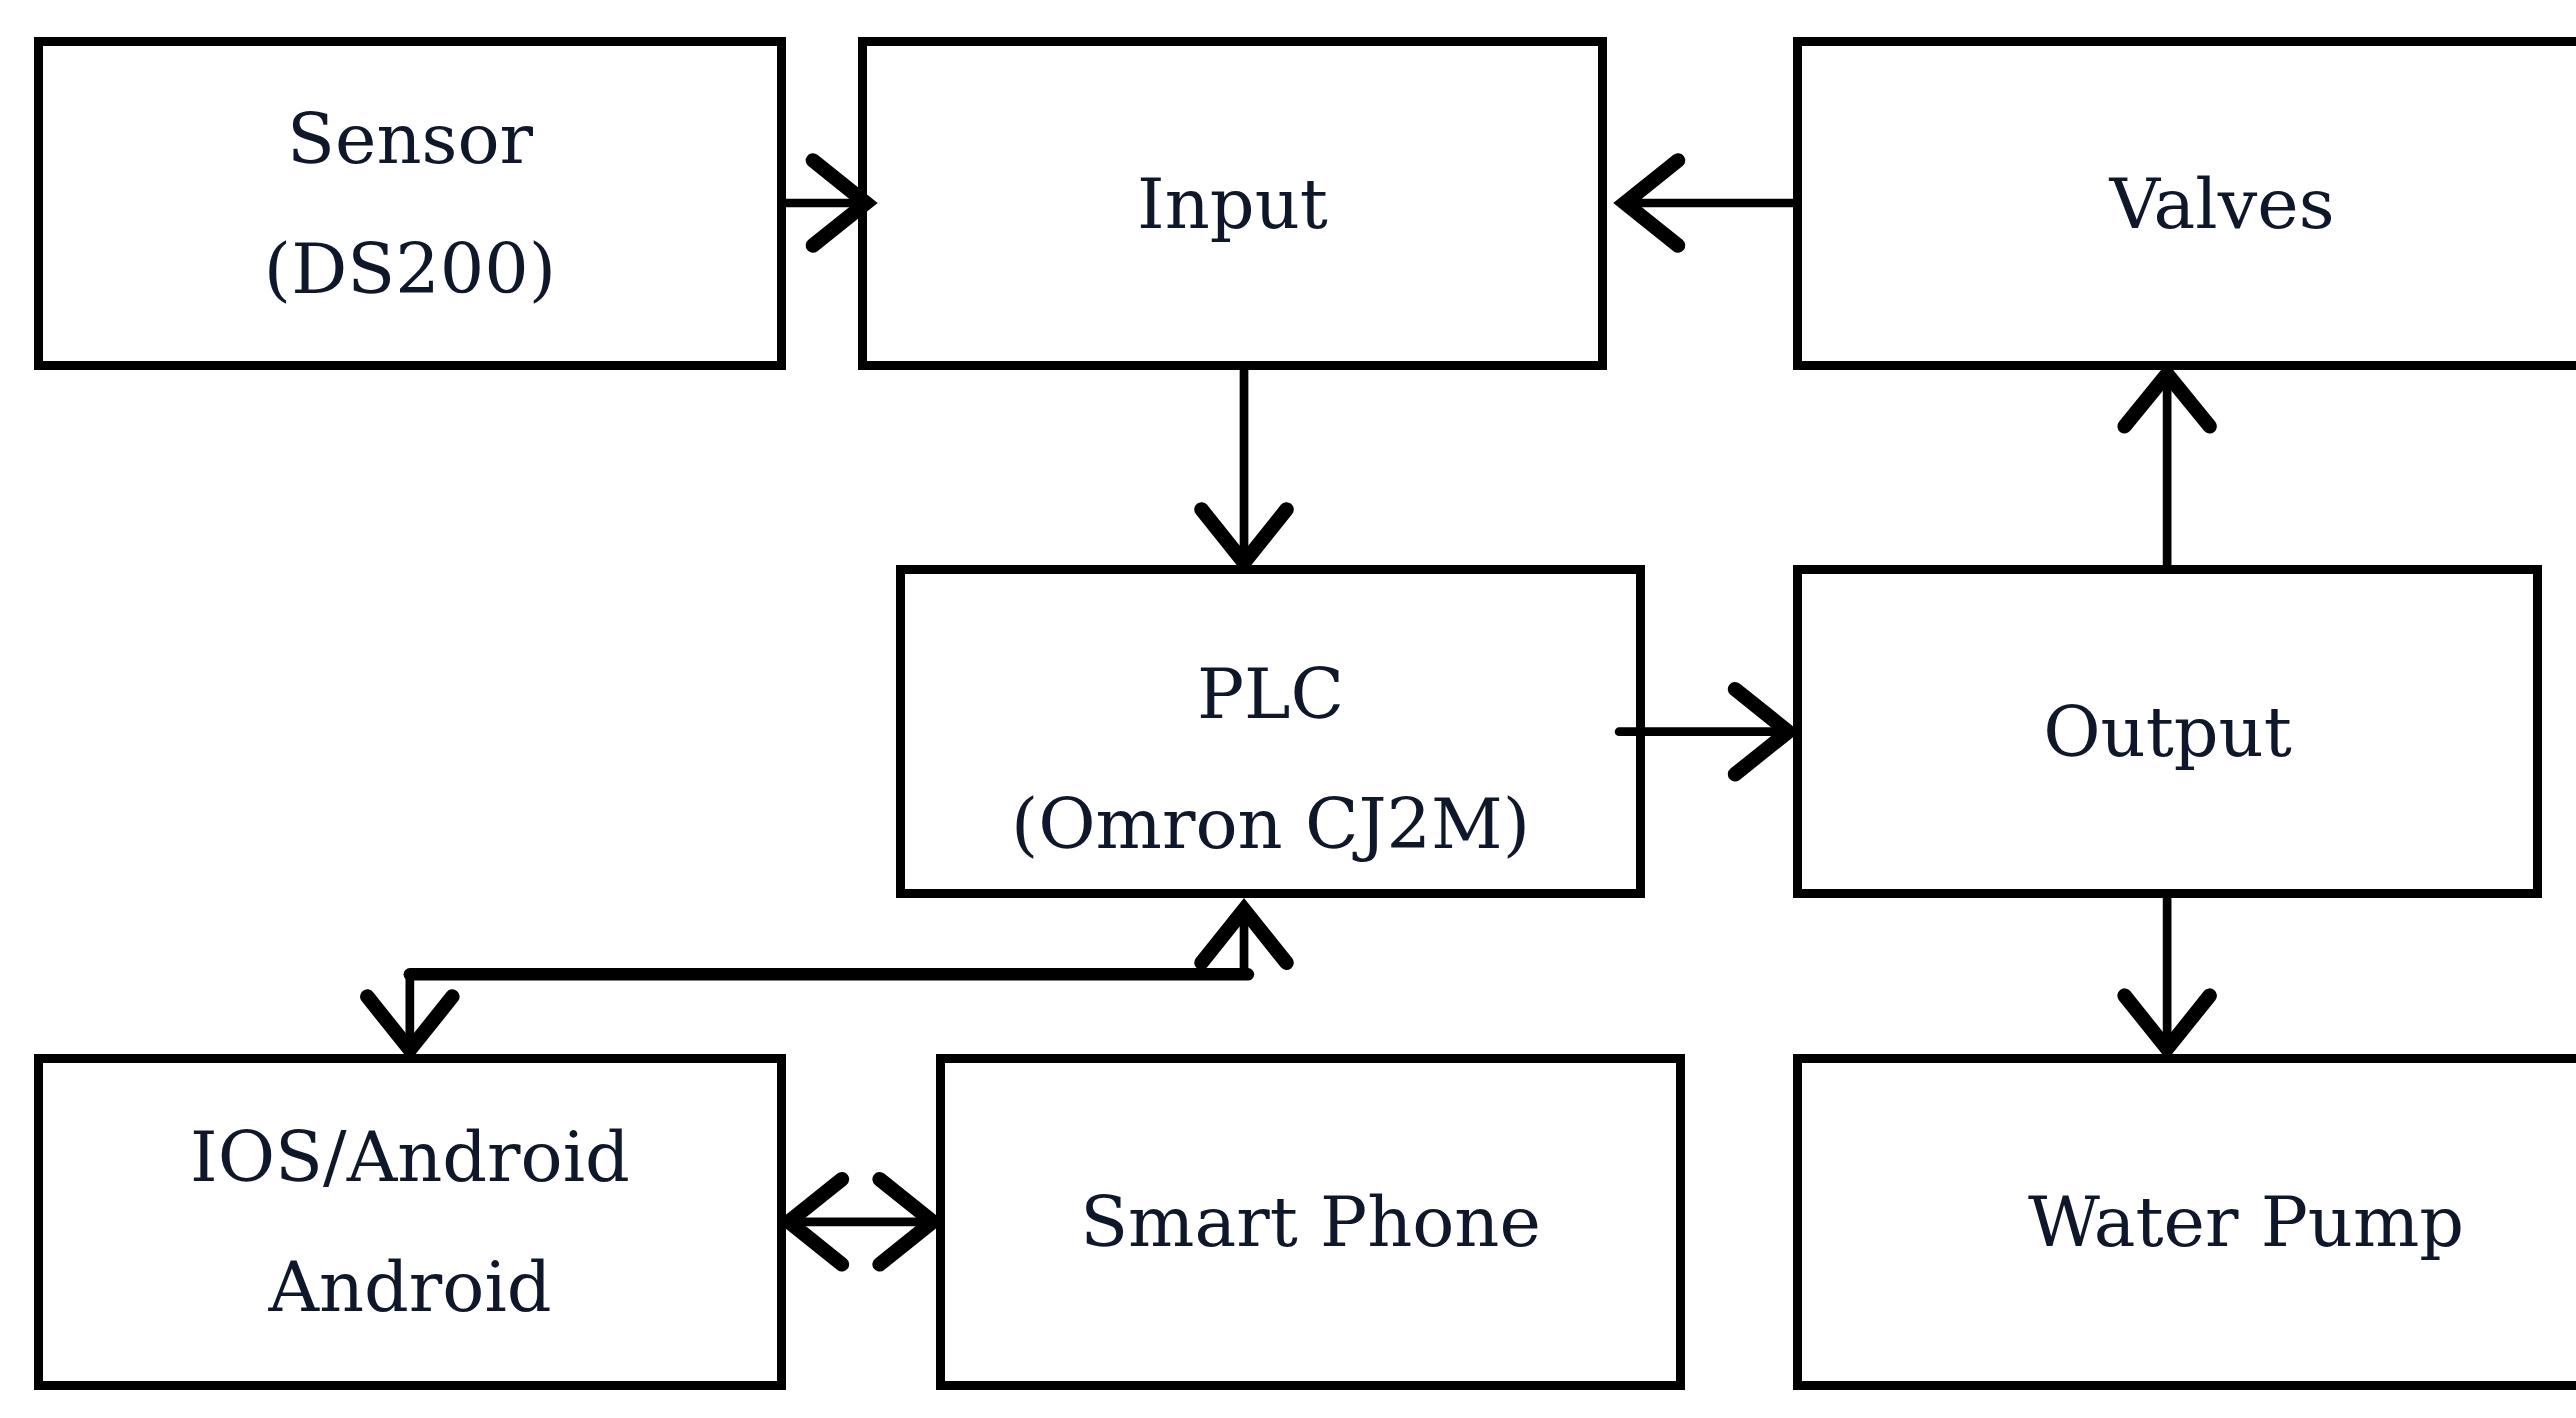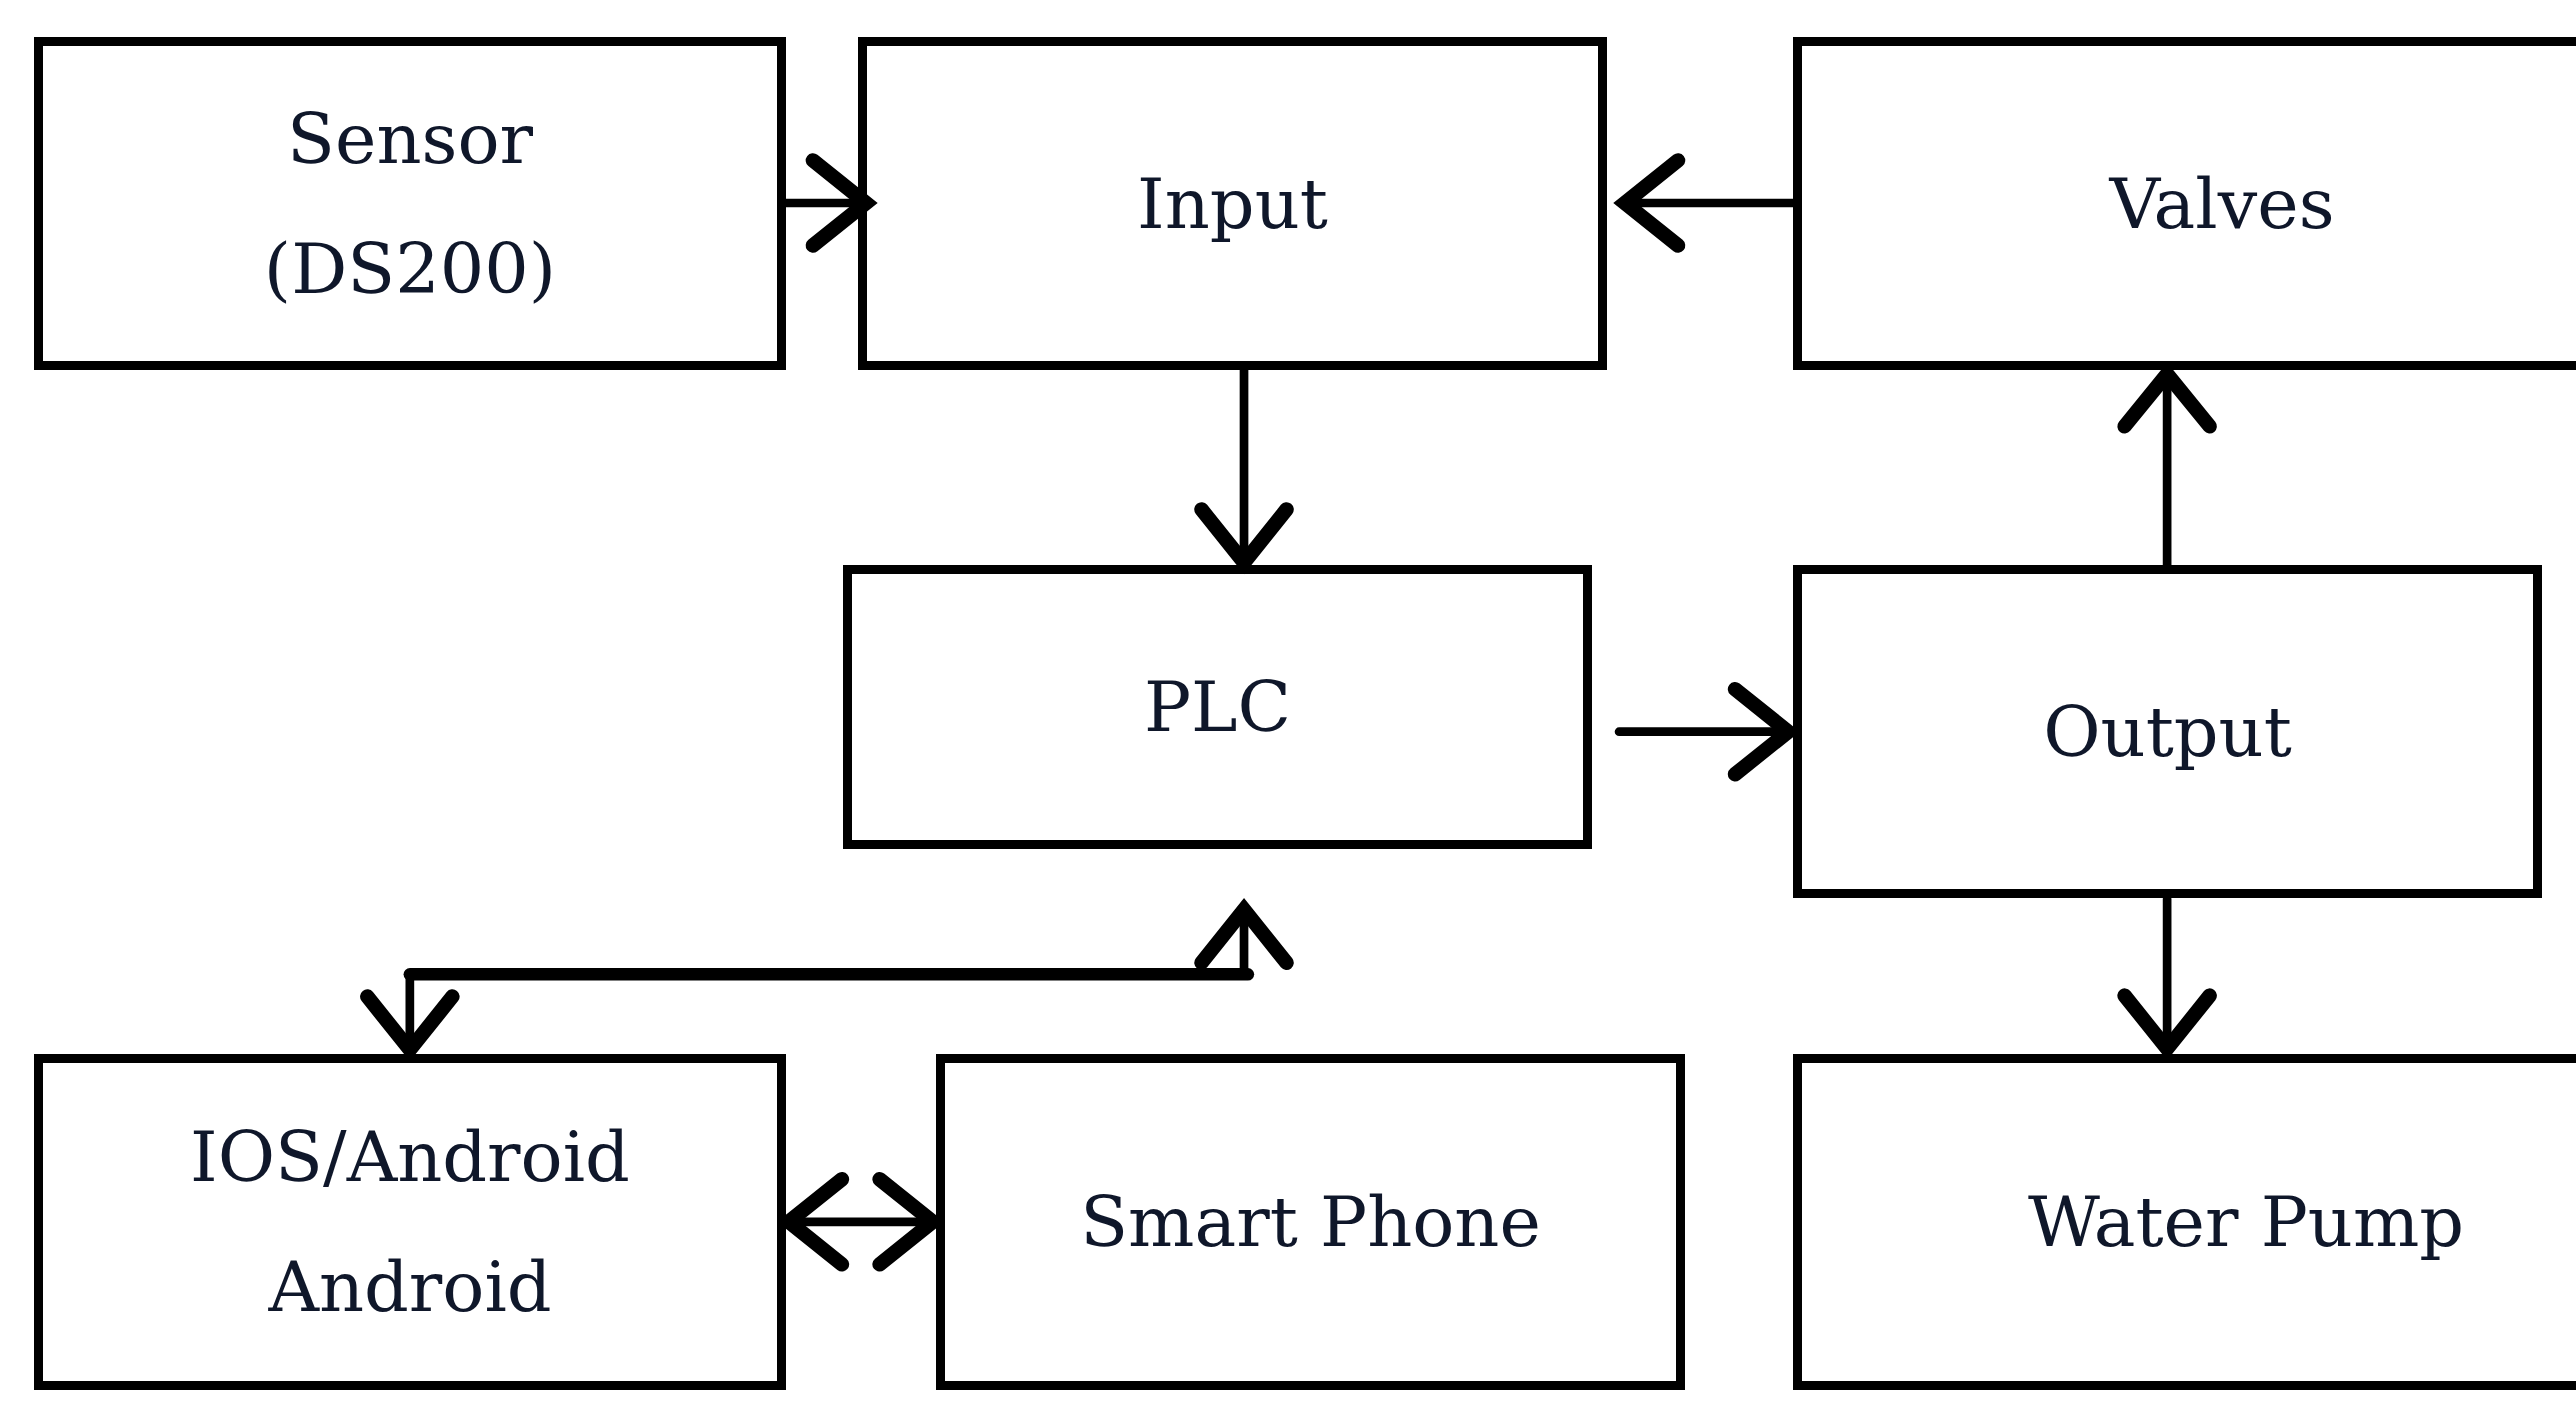--- a/index.html
+++ b/index.html
@@ -24,21 +24,21 @@
   }
   .box .txt{
     display:block;
     font-size:70px;
     line-height:130px;
     white-space:nowrap;
   }
   .b-sensor {left:34px;   top:37px;   width:752px; height:333px;}
   .b-input  {left:858px;  top:37px;   width:749px; height:333px;}
   .b-valves {left:1793px; top:37px;   width:858px; height:333px;}
-  .b-plc    {left:843px;  top:565px;  width:749px; height:284px;}
+  .b-plc    {left:896px;  top:565px;  width:749px; height:333px;justify-content:flex-end;}
   .b-output {left:1793px; top:565px;  width:749px; height:333px;justify-content:center;}
   .b-server {left:34px;   top:1054px; width:752px; height:336px;}
   .b-phone  {left:936px;  top:1054px; width:749px; height:336px;justify-content:center;}
   .b-pump   {left:1793px; top:1054px; width:906px; height:336px;}
   .overlay{
     position:absolute;left:0;top:0;width:2576px;height:1418px;
     pointer-events:none;
   }
 </style>
 </head>
@@ -54,20 +54,21 @@
   <div class="box b-input">
     <span class="txt">Input</span>
   </div>
 
   <div class="box b-valves">
     <span class="txt">Valves</span>
   </div>
 
   <div class="box b-plc">
     <span class="txt">PLC</span>
+    <span class="txt">(Omron CJ2M)</span>
   </div>
 
   <div class="box b-output">
     <span class="txt">Output</span>
   </div>
 
   <div class="box b-server">
     <span class="txt">IOS/Android</span>
     <span class="txt">Android</span>
   </div>

